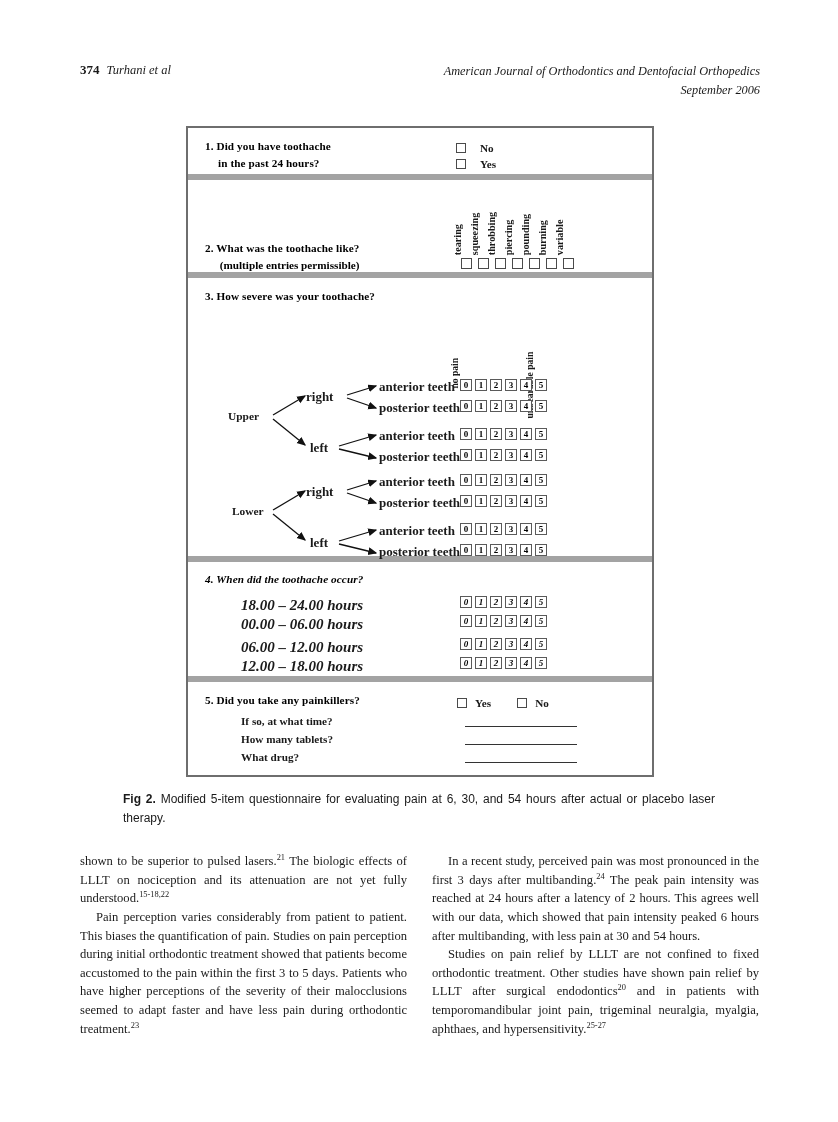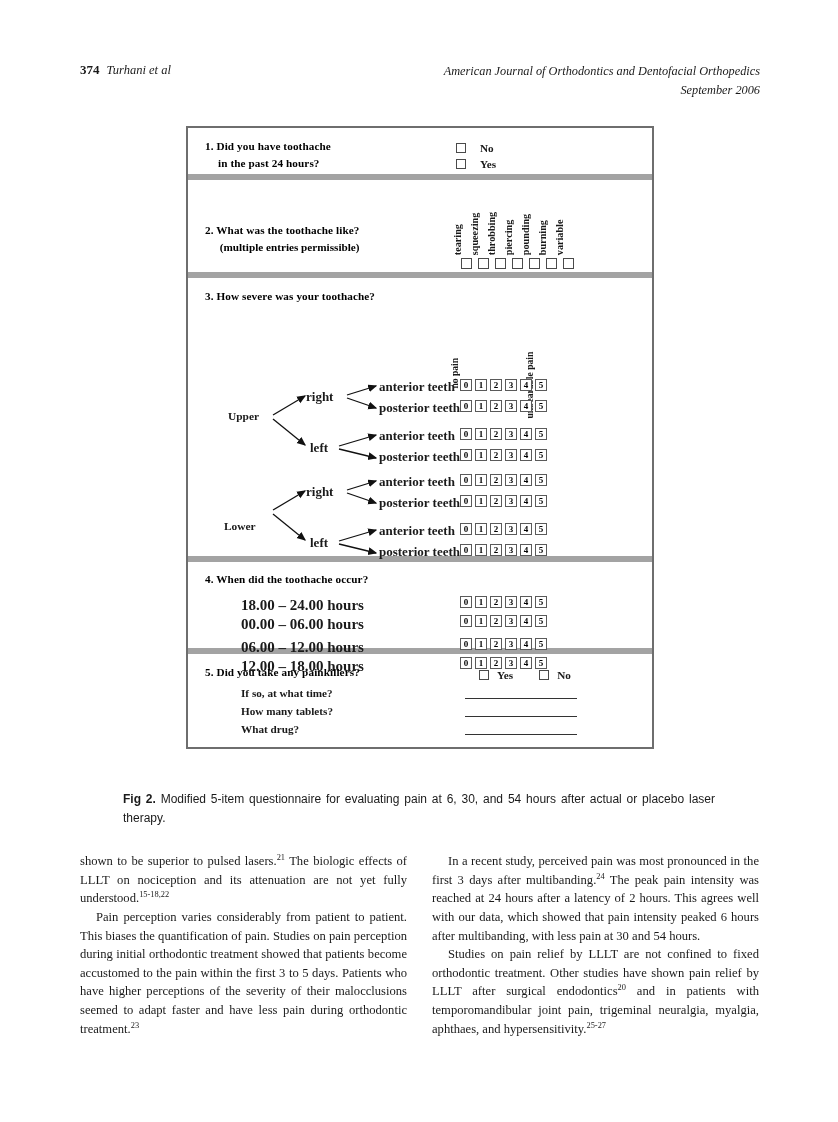--- a/index.html
+++ b/index.html
@@ -120,21 +120,21 @@
     font-size: 11.2px;
     margin-left: 14px;
     vertical-align: middle;
   }
 
   
   .s2 { height: 98px; }
   .s2 .q2text {
     position: absolute;
     left: 17px;
-    top: 42px;
+    top: 60px;
     line-height: 1.52;
   }
   .s2 .q2text .l2 { padding-left: 13px; }
   .s2 .vlabels {
     position: absolute;
     left: 270px;
     top: 6px;
     height: 70px;
     display: flex;
     align-items: flex-end;
@@ -217,21 +217,21 @@
   .tree-label.small { font-size: 13px; }
   .tree-svg {
     position: absolute;
     left: 0; top: 0;
     width: 468px;
     height: 284px;
     pointer-events: none;
   }
 
   
-  .s4 { height: 92px; }
+  .s4 { height: 120px; font-style: italic; }
   .s4 .qtitle { position: absolute; left: 17px; top: 11px; }
   .s4 .trow {
     position: absolute;
     left: 53px;
     font-weight: bold;
     font-size: 15px;
     white-space: nowrap;
   }
 
   
@@ -410,21 +410,21 @@
     </svg>
 
     <div class="tree-label" style="left:40px; top:132px;">Upper</div>
     <div class="tree-label small" style="left:118px; top:111px;">right</div>
     <div class="tree-label small" style="left:122px; top:162px;">left</div>
     <div class="tree-label small" style="left:191px; top:101px;">anterior teeth</div>
     <div class="tree-label small" style="left:191px; top:122px;">posterior teeth</div>
     <div class="tree-label small" style="left:191px; top:150px;">anterior teeth</div>
     <div class="tree-label small" style="left:191px; top:171px;">posterior teeth</div>
 
-    <div class="tree-label" style="left:36px; top:227px;margin-top:15px;">Lower</div>
+    <div class="tree-label" style="left:44px; top:227px;">Lower</div>
     <div class="tree-label small" style="left:118px; top:206px;">right</div>
     <div class="tree-label small" style="left:122px; top:257px;">left</div>
     <div class="tree-label small" style="left:191px; top:196px;">anterior teeth</div>
     <div class="tree-label small" style="left:191px; top:217px;">posterior teeth</div>
     <div class="tree-label small" style="left:191px; top:245px;">anterior teeth</div>
     <div class="tree-label small" style="left:191px; top:266px;">posterior teeth</div>
 
     <div class="scale" style="left:272px; top:101px;">
       <div class="sb">0</div>
       <div class="sb">1</div>
@@ -528,21 +528,21 @@
       <div class="sb">1</div>
       <div class="sb">2</div>
       <div class="sb">3</div>
       <div class="sb">4</div>
       <div class="sb">5</div>
     </div>
   </div>
 
   <div class="qsection s5 last">
     <div class="qtitle">5. Did you take any painkillers?</div>
-    <div class="yn" style="left:291px;">
+    <div class="yn" style="left:269px;">
       <span class="cbox"></span><span class="lbl">Yes</span><span class="gap"></span><span class="cbox"></span><span class="lbl">No</span>
     </div>
 
     <div class="srow" style="top:33px;">If so, at what time?</div>
     <div class="srow" style="top:51px;">How many tablets?</div>
     <div class="srow" style="top:69px;">What drug?</div>
 
     <div class="rule" style="top:44px;"></div>
     <div class="rule" style="top:62px;"></div>
     <div class="rule" style="top:80px;"></div>

